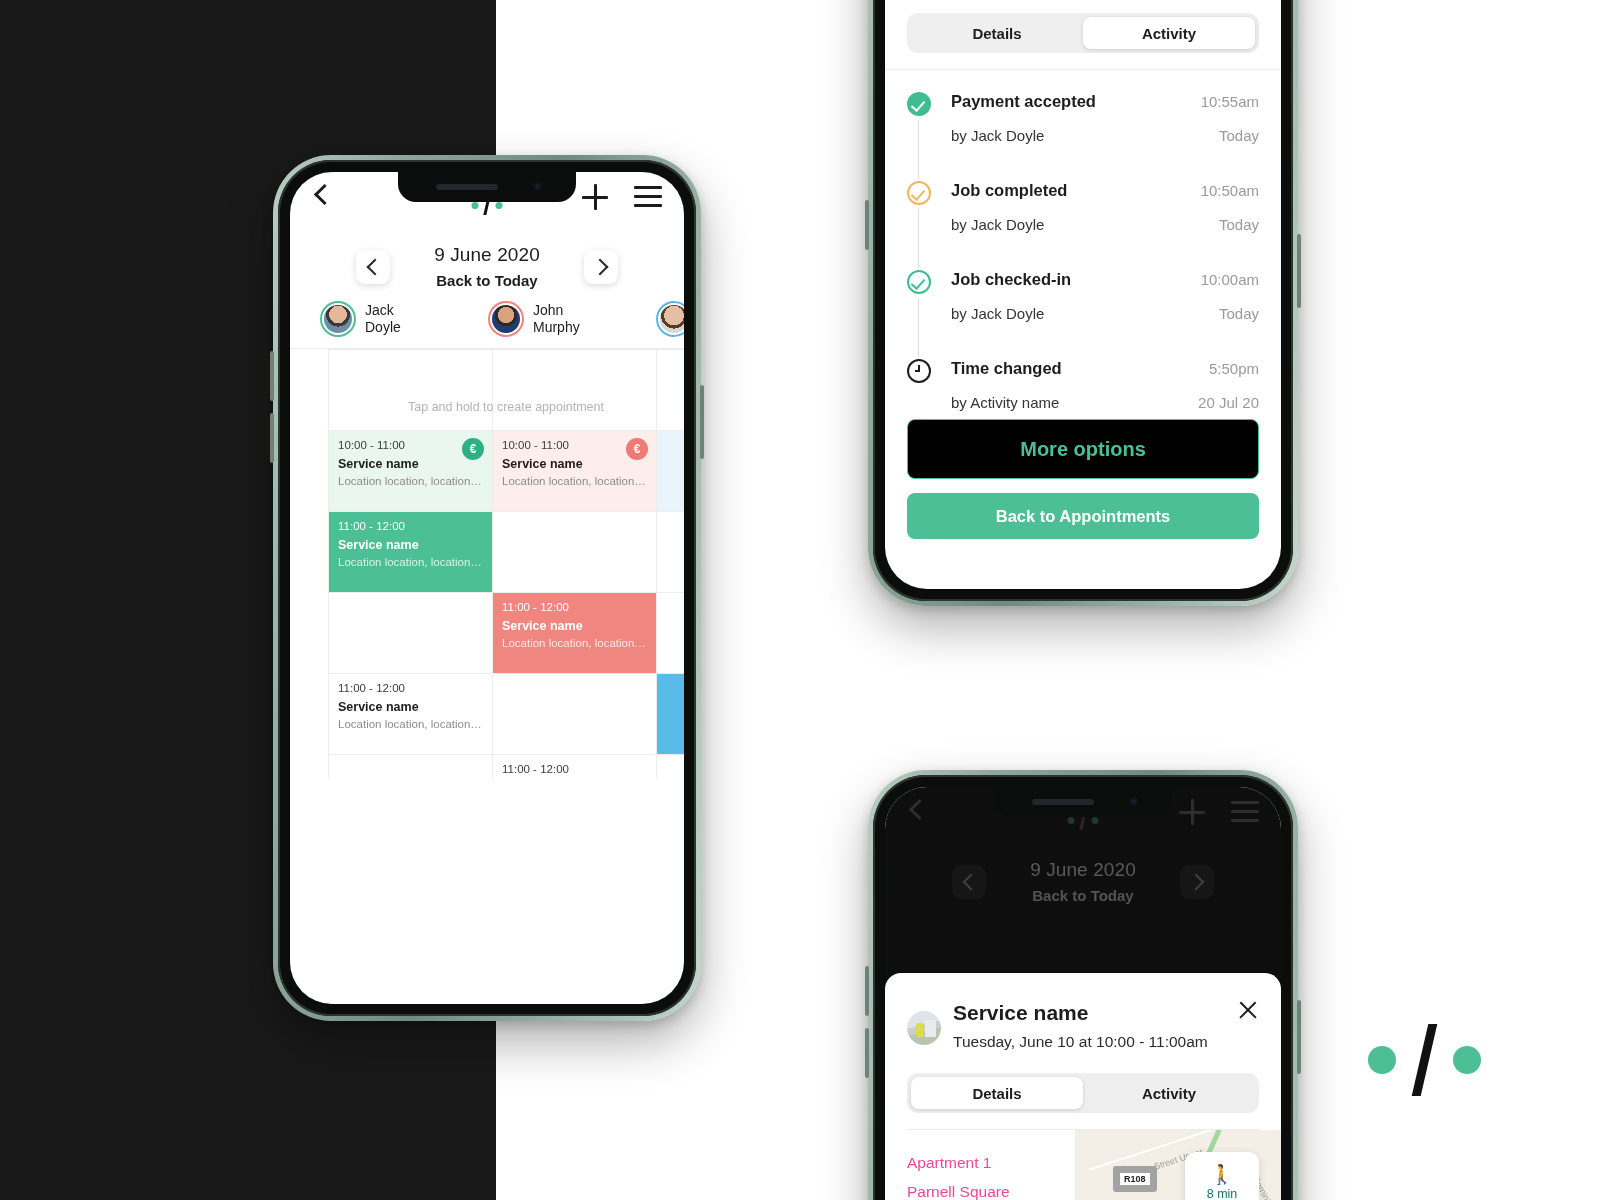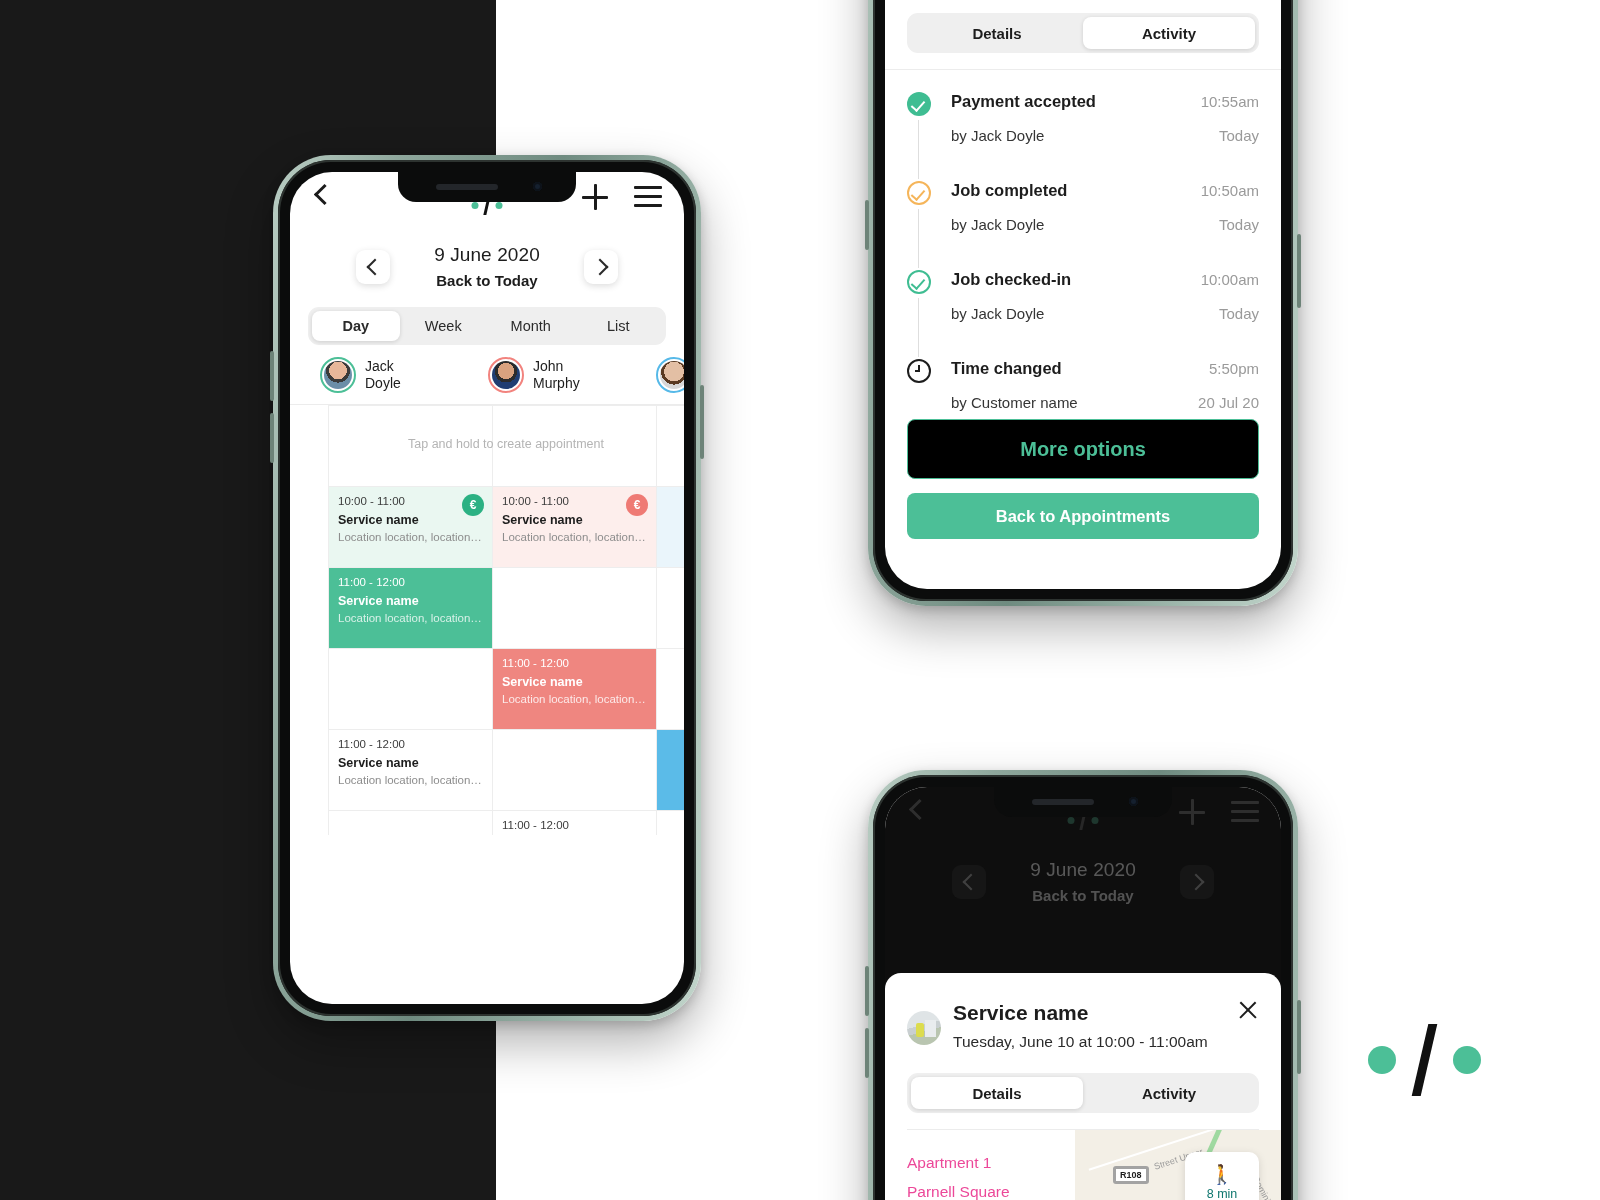--- a/index.html
+++ b/index.html
@@ -314,21 +314,21 @@
     background: #ffffff; padding: 18px 0 0 22px; z-index: 5;
   }
   .map-addr .ln { font-size: 15.5px; color: #ec4899; line-height: 29px; }
   .road { position: absolute; background: #ffffff; }
   .road.major { background: #f6e6a8; }
   .road.green { background: #9fd9a0; }
   .map-label {
     position: absolute; font-size: 9px; color: #9c9c9c; white-space: nowrap;
   }
   .map-shield {
-    position: absolute; background: #fff; border: 3px solid #a3a3a3; border-radius: 3px;
+    position: absolute; background: #fff; border: 7px solid #a3a3a3; border-radius: 3px;
     font-size: 9px; font-weight: bold; color: #1d1d1d; padding: 1px 4px;
   }
   .walk-badge {
     position: absolute; right: 22px; top: 22px; width: 74px; height: 62px;
     background: #fff; border-radius: 10px; box-shadow: 0 2px 8px rgba(0,0,0,.13);
     display: flex; flex-direction: column; align-items: center; justify-content: center;
     z-index: 6;
   }
   .walk-badge .glyph { font-size: 19px; line-height: 20px; color: #8d8d8d; }
   .walk-badge .mins { font-size: 12.5px; color: #0f766e; margin-top: 2px; }
@@ -376,26 +376,20 @@
 
         <div class="date-row">
           <div class="nav-sq prev"></div>
           <div class="date-center">
             <div class="date-title">9 June 2020</div>
             <div class="date-sub">Back to Today</div>
           </div>
           <div class="nav-sq next"></div>
         </div>
 
-        <div class="seg-wrap">
-          <div class="seg active">Day</div>
-          <div class="seg">Week</div>
-          <div class="seg">Month</div>
-          <div class="seg">List</div>
-        </div>
 
         <div class="staff-row">
           <div class="staff">
             <div class="avatar">
                 <div class="face"></div>
               </div>
             <div class="staff-name">
               <div>Jack</div>
               <div>Doyle</div>
             </div>
@@ -424,21 +418,21 @@
             <div class="hline" style="top:81px;"></div>
             <div class="hline" style="top:162px;"></div>
             <div class="hline" style="top:243px;"></div>
             <div class="hline" style="top:324px;"></div>
             <div class="hline" style="top:405px;"></div>
 
             <div class="vline" style="left:38px;"></div>
             <div class="vline" style="left:202px;"></div>
             <div class="vline" style="left:366px;"></div>
 
-            <div class="hint" style="top:32px;">Tap and hold to create appointment</div>
+            <div class="hint" style="top:51px;">Tap and hold to create appointment</div>
 
             <div class="evt tint-green" style="left:39px;top:82px;width:163px;height:80px;">
               <div class="t">10:00 - 11:00</div>
               <div class="n">Service name</div>
               <div class="l">Location location, location…</div>
               <div class="badge-eur green">€</div>
             </div>
             <div class="evt solid-green" style="left:39px;top:163px;width:163px;height:80px;">
               <div class="t">11:00 - 12:00</div>
               <div class="n">Service name</div>
@@ -528,21 +522,21 @@
             </div>
 
             <div class="tl-item">
               <div class="tl-ico clock"></div>
 
               <div class="tl-row">
                 <div class="tl-title">Time changed</div>
                 <div class="tl-time">5:50pm</div>
               </div>
               <div class="tl-row2">
-                <div class="tl-by">by Customer name</div>
+                <div class="tl-by">by Activity name</div>
                 <div class="tl-date">20 Jul 20</div>
               </div>
             </div>
           </div>
 
           <div class="act-actions">
             <div class="btn-outline">More options</div>
             <div class="btn-primary">Back to Appointments</div>
           </div>
         </div>

